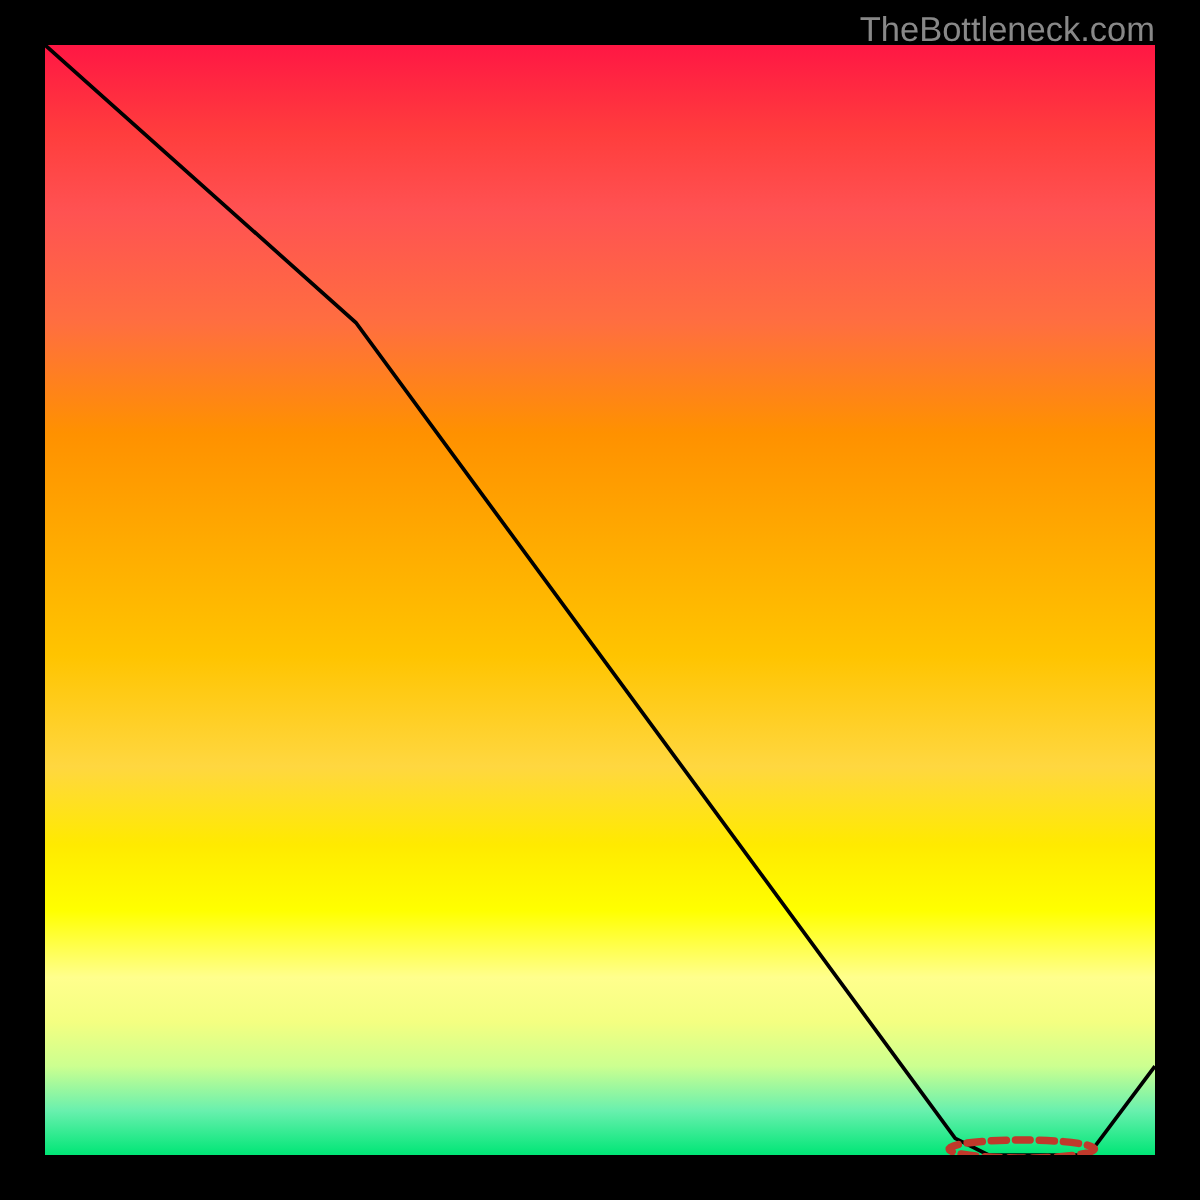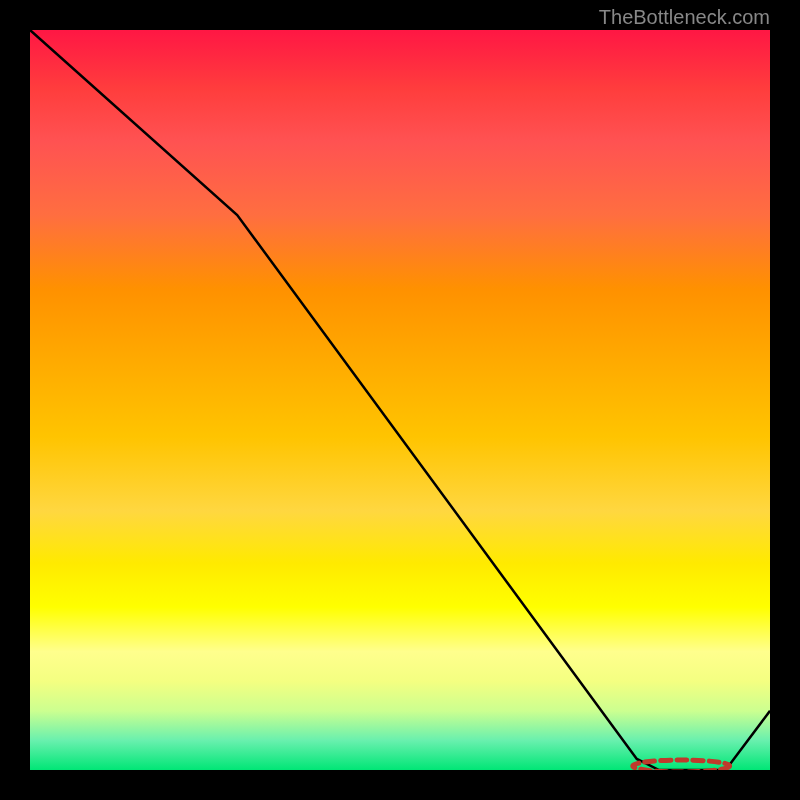--- a/index.html
+++ b/index.html
@@ -8,21 +8,21 @@
     height: 800px;
     background: #000;
     position: relative;
     font-family: Arial, sans-serif;
   }
   .attribution {
     position: absolute;
     top: 6px;
     right: 30px;
     color: #888;
-    font-size: 20px;
+    font-size: 23px;
     font-weight: normal;
   }
   .plot-area {
     position: absolute;
     top: 30px;
     left: 30px;
     width: 740px;
     height: 740px;
     background: linear-gradient(to bottom,
       #ff1744 0%,

